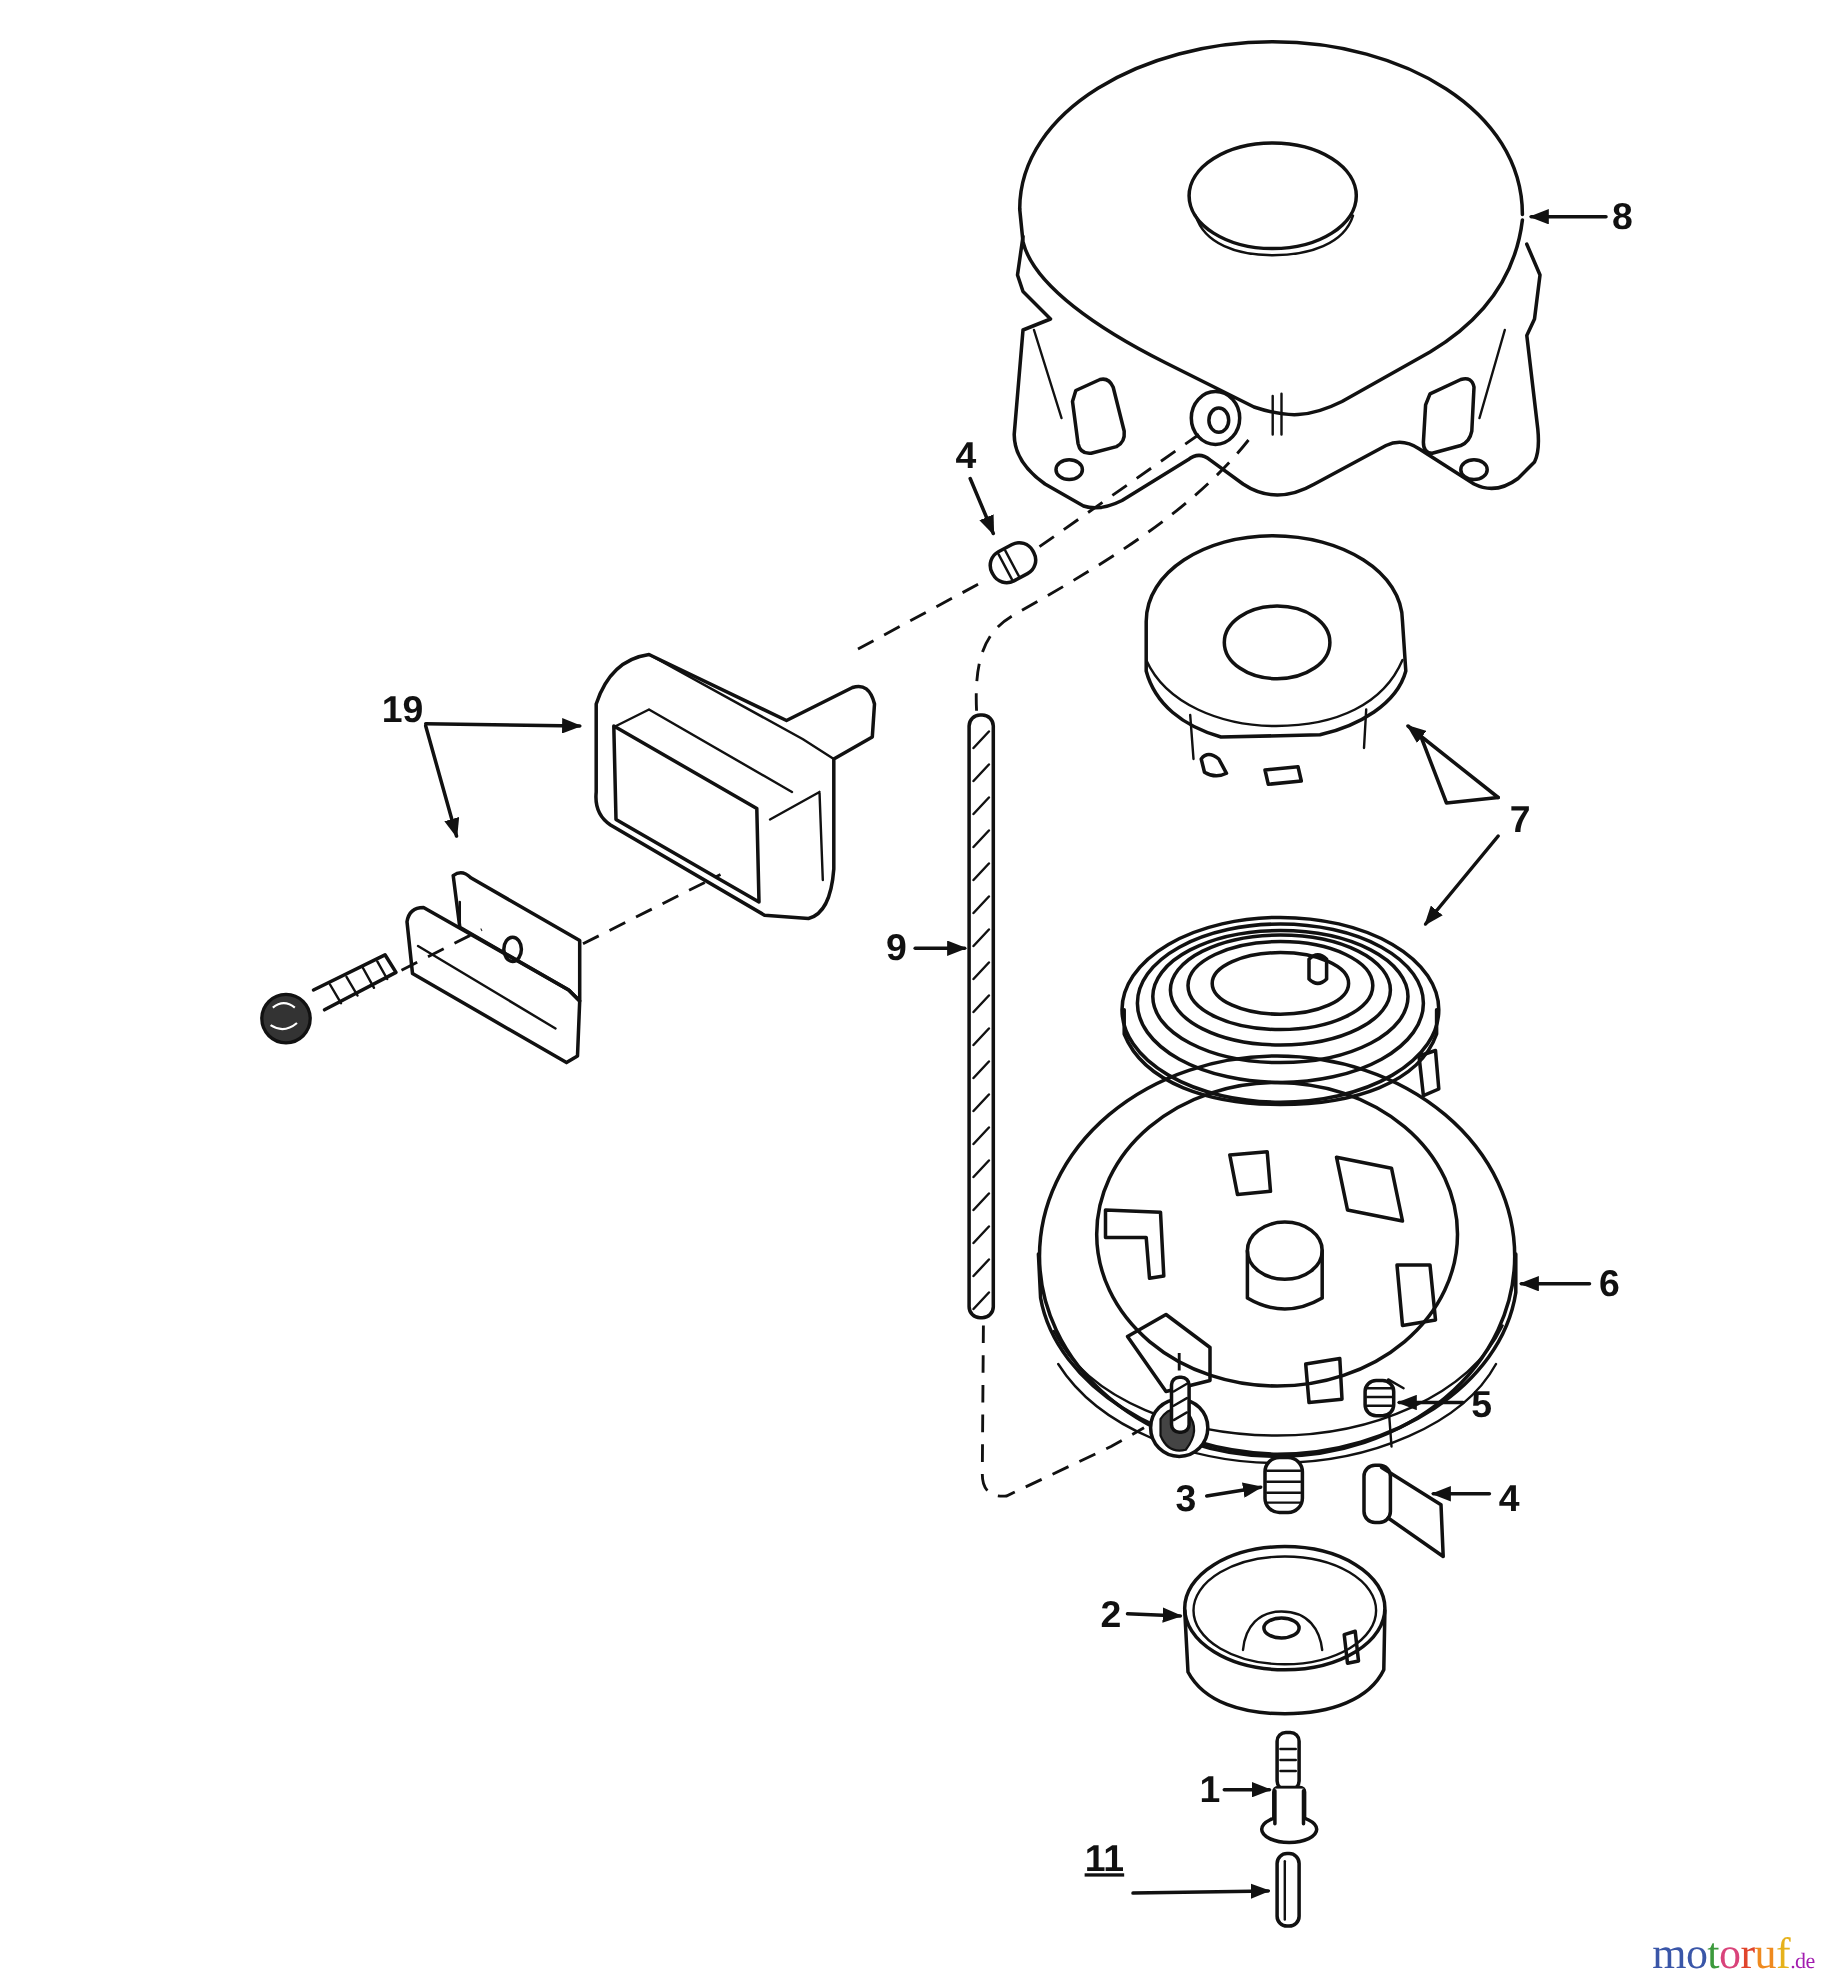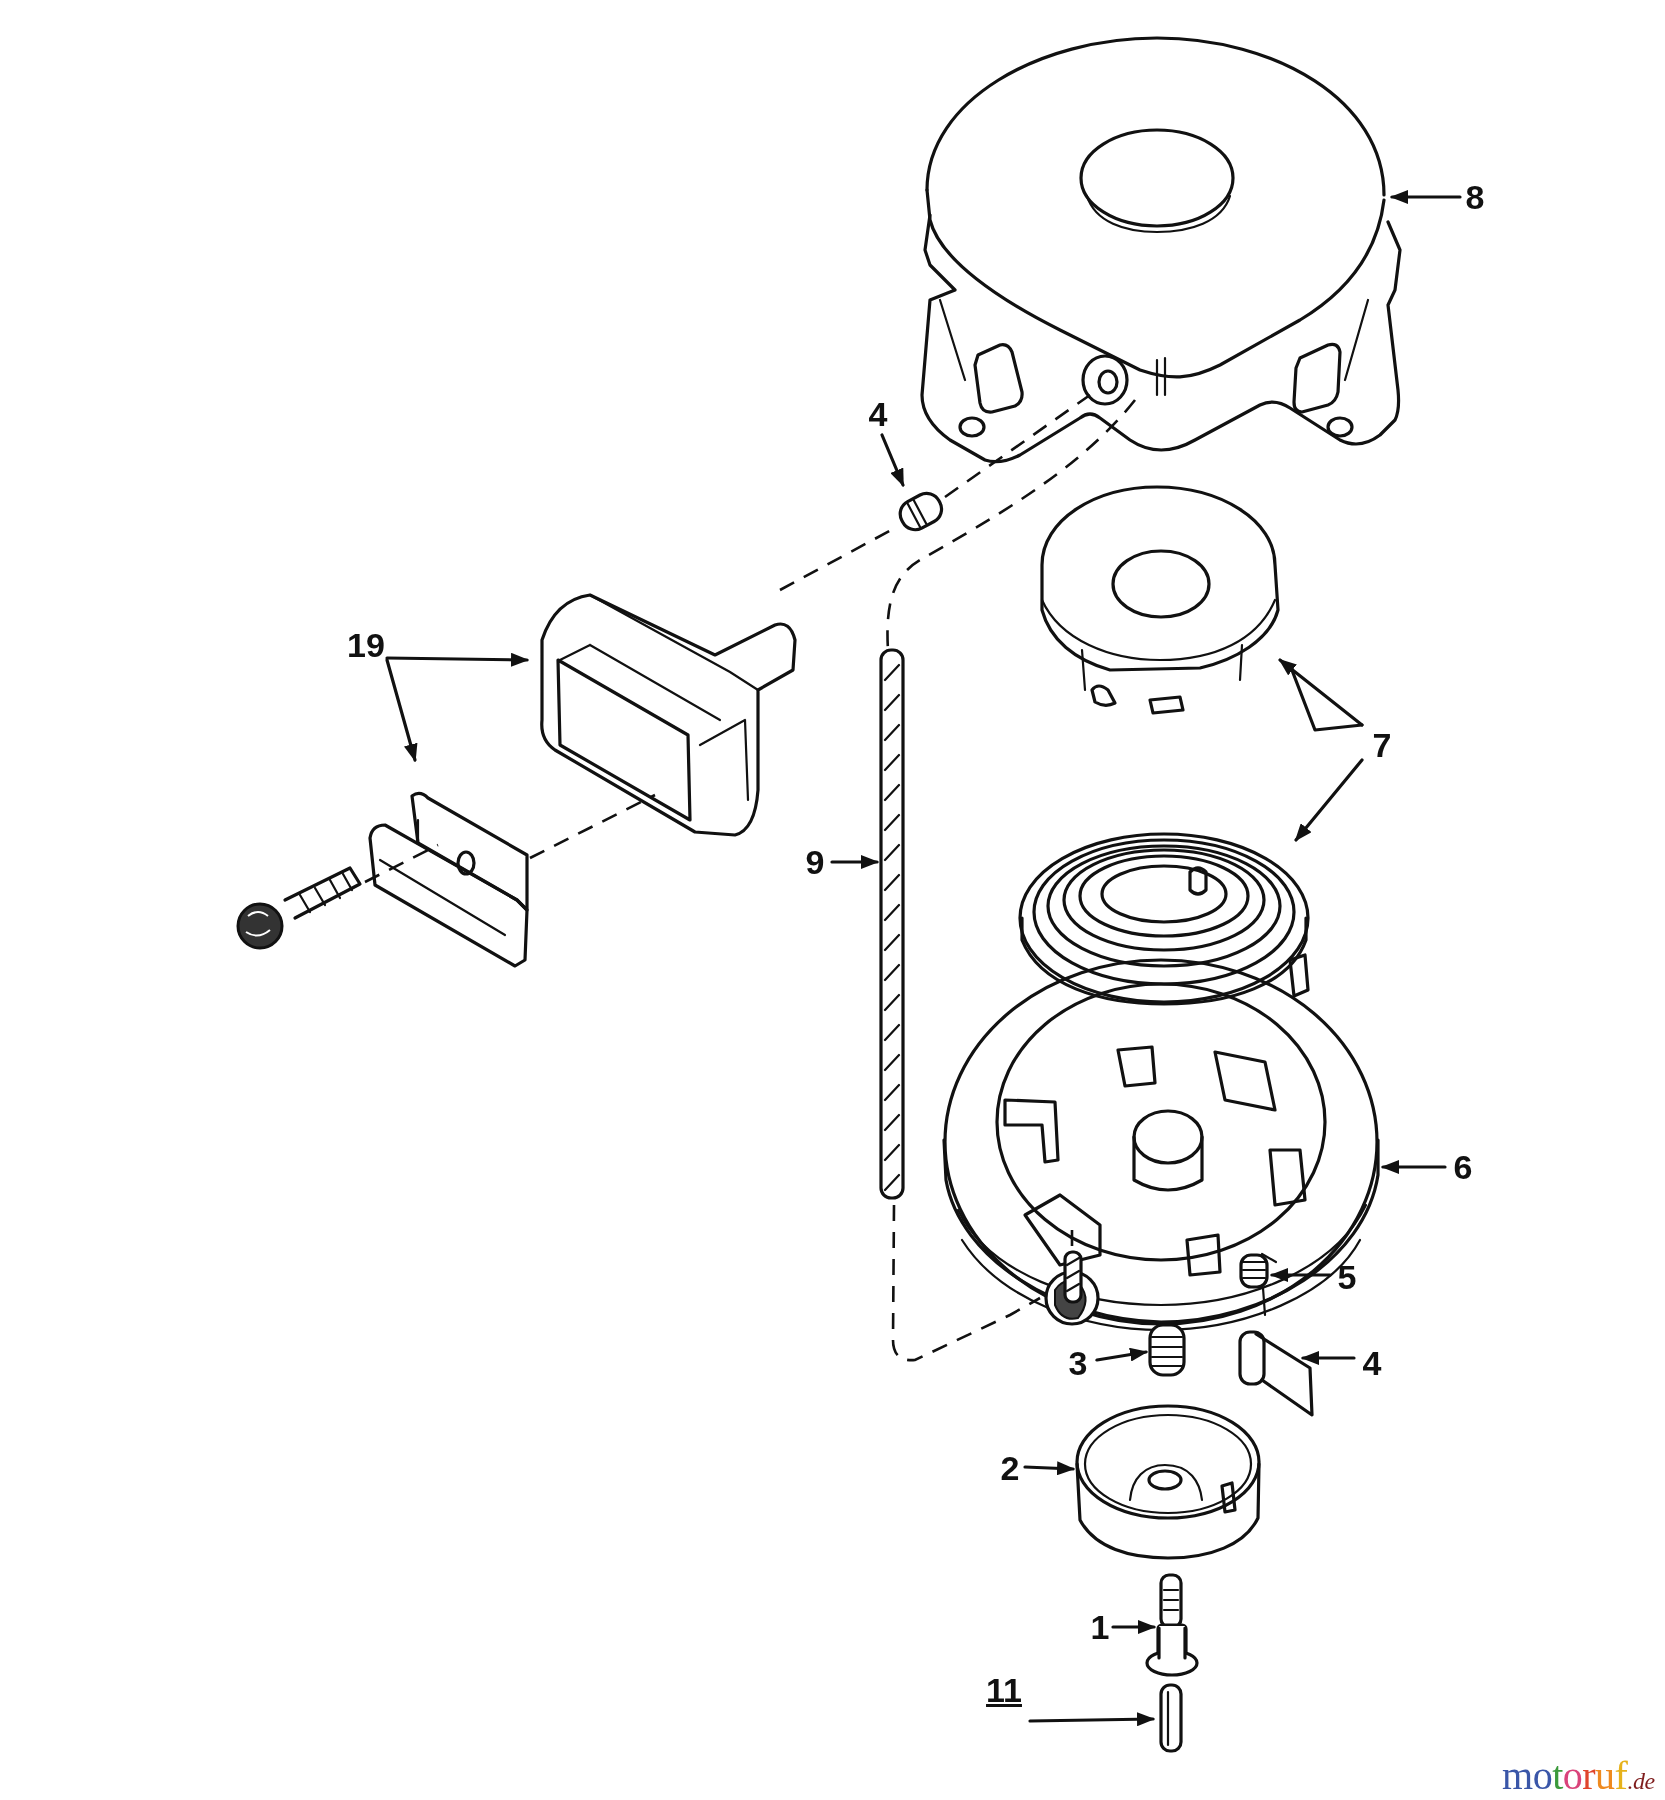--- a/index.html
+++ b/index.html
@@ -4,21 +4,21 @@
 <style>
   html, body { margin:0; padding:0; background:#ffffff; }
   body { width:1665px; height:1800px; position:relative; overflow:hidden; font-family:"Liberation Sans", sans-serif; }
   #diagram { position:absolute; left:0; top:0; width:1665px; height:1800px; }
   .ln { fill:none; stroke:#111; stroke-width:3.2; stroke-linecap:round; stroke-linejoin:round; }
   .ln-thin { fill:none; stroke:#111; stroke-width:2.2; stroke-linecap:round; }
   .dash { fill:none; stroke:#111; stroke-width:2.6; stroke-dasharray:16 11; }
   .fillw { fill:#fff; stroke:#111; stroke-width:3.2; }
   .callout { position:absolute; font-family:"Liberation Sans", sans-serif; font-weight:bold; font-size:34px; color:#111; line-height:1; transform:translate(-50%,-50%); }
   .watermark { position:absolute; left:1502px; top:1752px; font-family:"Liberation Serif", serif; font-size:40px; letter-spacing:-0.5px; }
-  .watermark .de { font-size:24px; color:#7f1d1d;font-style:italic; }
+  .watermark .de { font-size:20px; color:#a21caf; }
 </style>
 </head>
 <body>
 
 <svg id="diagram" viewBox="0 0 1665 1800" xmlns="http://www.w3.org/2000/svg">
   <defs>
     <marker id="ah" markerWidth="10" markerHeight="10" refX="8" refY="5" orient="auto" markerUnits="userSpaceOnUse">
       <path d="M0,0 L10,5 L0,10 Z" fill="#111"></path>
     </marker>
     <marker id="ahb" markerWidth="18" markerHeight="14" refX="16" refY="7" orient="auto" markerUnits="userSpaceOnUse">

